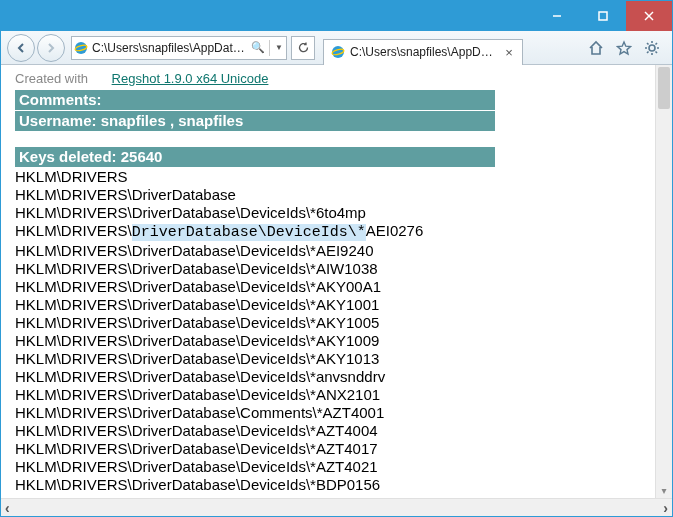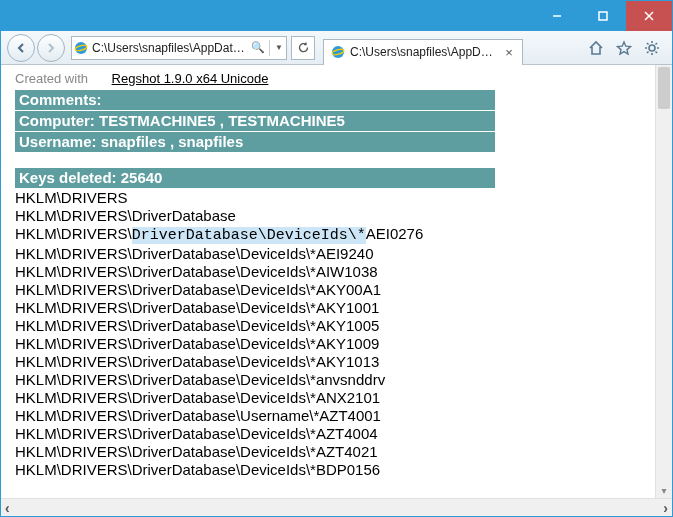--- a/index.html
+++ b/index.html
@@ -20,21 +20,21 @@
 .tab { height:26px; border:1px solid #abb7c1; background:#fff; display:flex; align-items:center; padding:0 6px; margin-left:6px; max-width:200px; gap:4px; border-bottom:none; position:relative; top:4px;}
 .tab .ieicon { flex:0 0 16px; display:flex; align-items:center; justify-content:center;}
 .tab .tabtext { flex:1; overflow:hidden; white-space:nowrap; text-overflow:ellipsis; font-size:12px; color:#222;}
 .tab .close { flex:0 0 14px; color:#555; font-size:13px; display:flex; align-items:center; justify-content:center;}
 .spacer { flex:1; }
 .riconbar { display:flex; gap:8px; padding-right:4px;}
 .ricon { width:20px; height:20px; display:flex; align-items:center; justify-content:center; color:#5a7a92;}
 .content { position: relative; height: calc(517px - 30px - 34px - 18px - 2px); overflow: hidden; background:#fff;}
 .page { padding: 6px 10px 4px 14px; font-family: Verdana, Geneva, sans-serif; font-size: 13.5px; color:#000; line-height:1.2;}
 .created { color:#888; font-size:13px; margin-bottom:3px;}
-.created a { color:#000000; padding-left:20px;}
+.created a { color:#0f766e; padding-left:20px;}
 .band { background:#5f9ea0; color:#fff; font-weight:bold; padding:1px 4px; margin:1px 0; width:480px; font-size:15px;}
 .gap { height:14px; }
 .keyline { font-size:15px; white-space:nowrap; margin:0; line-height:1.2;}
 .sel { background:#cde6f7;font-family:Liberation Mono, monospace; }
 .vscroll { position:absolute; right:0; top:0; bottom:0; width:17px; background:#f0f0f0; border-left:1px solid #e0e0e0;}
 .vscroll .thumb { position:absolute; top:2px; left:2px; right:2px; height:42px; background:#cdcdcd; border-radius:2px;}
 .vscroll .arrdn { position:absolute; bottom:2px; left:0; right:0; text-align:center; color:#888; font-size:10px;}
 .hscrollbar { height:18px; background:#f0f0f0; border-top:1px solid #e0e0e0; display:flex; align-items:center; justify-content:space-between; padding:0 4px; color:#666;}
 .hscrollbar .harr { font-size:14px; font-weight:bold; color:#555;}
 .ie-e { width:16px; height:16px; }
@@ -131,39 +131,40 @@
     </div>
   </div>
 </div>
 
 <div class="content">
   <div class="page">
     <div class="created">
       <span>Created with </span><a href="#">Regshot 1.9.0 x64 Unicode</a>
     </div>
     <div class="band">Comments:</div>
-    <div class="band">Computer: TESTMACHINE5 , TESTMACHINE5</div>
     <div class="band">Username: snapfiles , snapfiles</div>
     <div class="gap"></div>
     <div class="band">Keys deleted: 25640</div>
     <div id="keys-container">
         <div class="keyline">HKLM\DRIVERS</div>
         <div class="keyline">HKLM\DRIVERS\DriverDatabase</div>
+        <div class="keyline">HKLM\DRIVERS\DriverDatabase\DeviceIds\*6to4mp</div>
         <div class="keyline"><span>HKLM\DRIVERS\</span><span class="sel">DriverDatabase\DeviceIds\*</span><span>AEI0276</span></div>
         <div class="keyline">HKLM\DRIVERS\DriverDatabase\DeviceIds\*AEI9240</div>
         <div class="keyline">HKLM\DRIVERS\DriverDatabase\DeviceIds\*AIW1038</div>
         <div class="keyline">HKLM\DRIVERS\DriverDatabase\DeviceIds\*AKY00A1</div>
         <div class="keyline">HKLM\DRIVERS\DriverDatabase\DeviceIds\*AKY1001</div>
         <div class="keyline">HKLM\DRIVERS\DriverDatabase\DeviceIds\*AKY1005</div>
         <div class="keyline">HKLM\DRIVERS\DriverDatabase\DeviceIds\*AKY1009</div>
         <div class="keyline">HKLM\DRIVERS\DriverDatabase\DeviceIds\*AKY1013</div>
         <div class="keyline">HKLM\DRIVERS\DriverDatabase\DeviceIds\*anvsnddrv</div>
         <div class="keyline">HKLM\DRIVERS\DriverDatabase\DeviceIds\*ANX2101</div>
-        <div class="keyline">HKLM\DRIVERS\DriverDatabase\Username\*AZT4001</div>
+        <div class="keyline">HKLM\DRIVERS\DriverDatabase\Comments\*AZT4001</div>
         <div class="keyline">HKLM\DRIVERS\DriverDatabase\DeviceIds\*AZT4004</div>
+        <div class="keyline">HKLM\DRIVERS\DriverDatabase\DeviceIds\*AZT4017</div>
         <div class="keyline">HKLM\DRIVERS\DriverDatabase\DeviceIds\*AZT4021</div>
         <div class="keyline">HKLM\DRIVERS\DriverDatabase\DeviceIds\*BDP0156</div>
       </div>
   </div>
   <div class="vscroll">
     <div class="thumb"></div>
     <div class="arrdn">▾</div>
   </div>
 </div>
 

